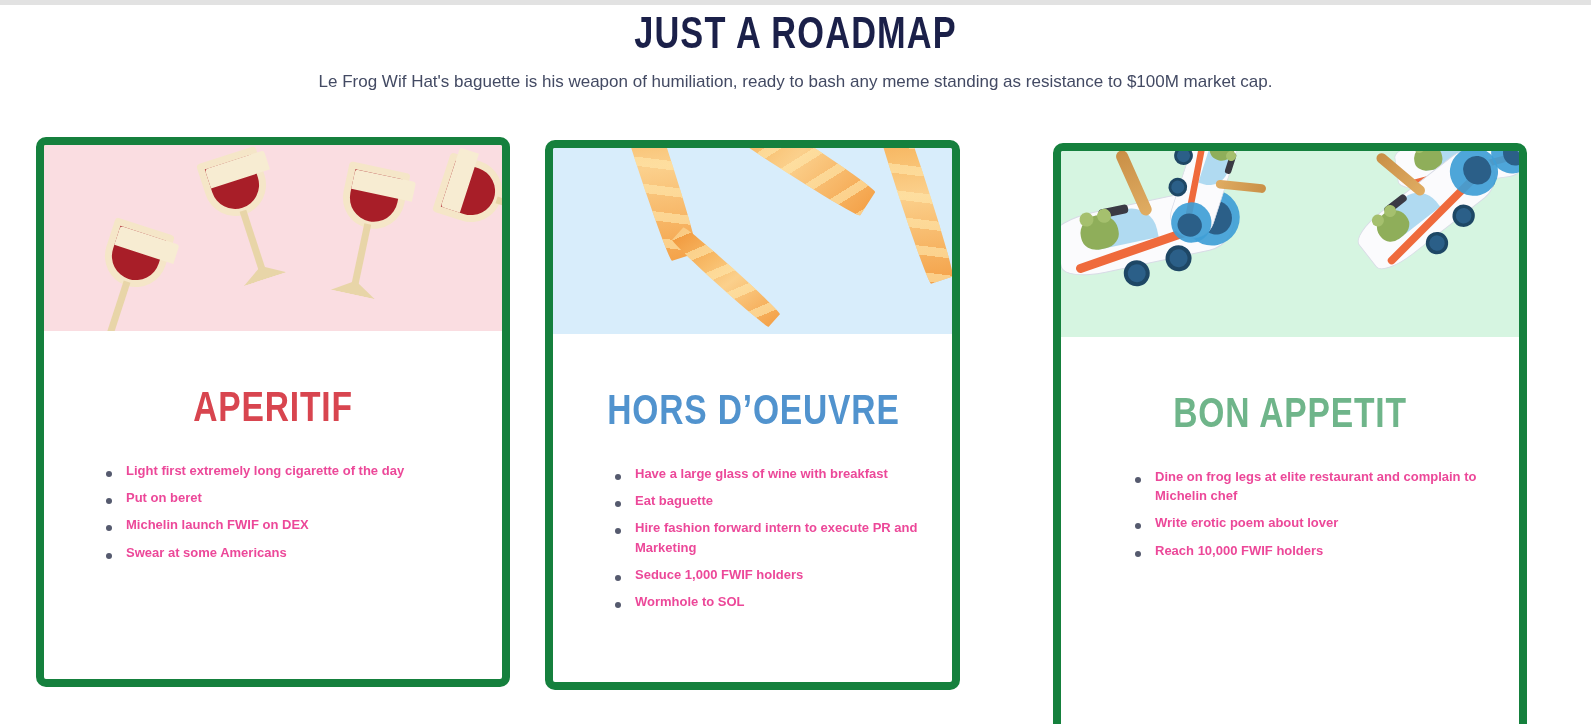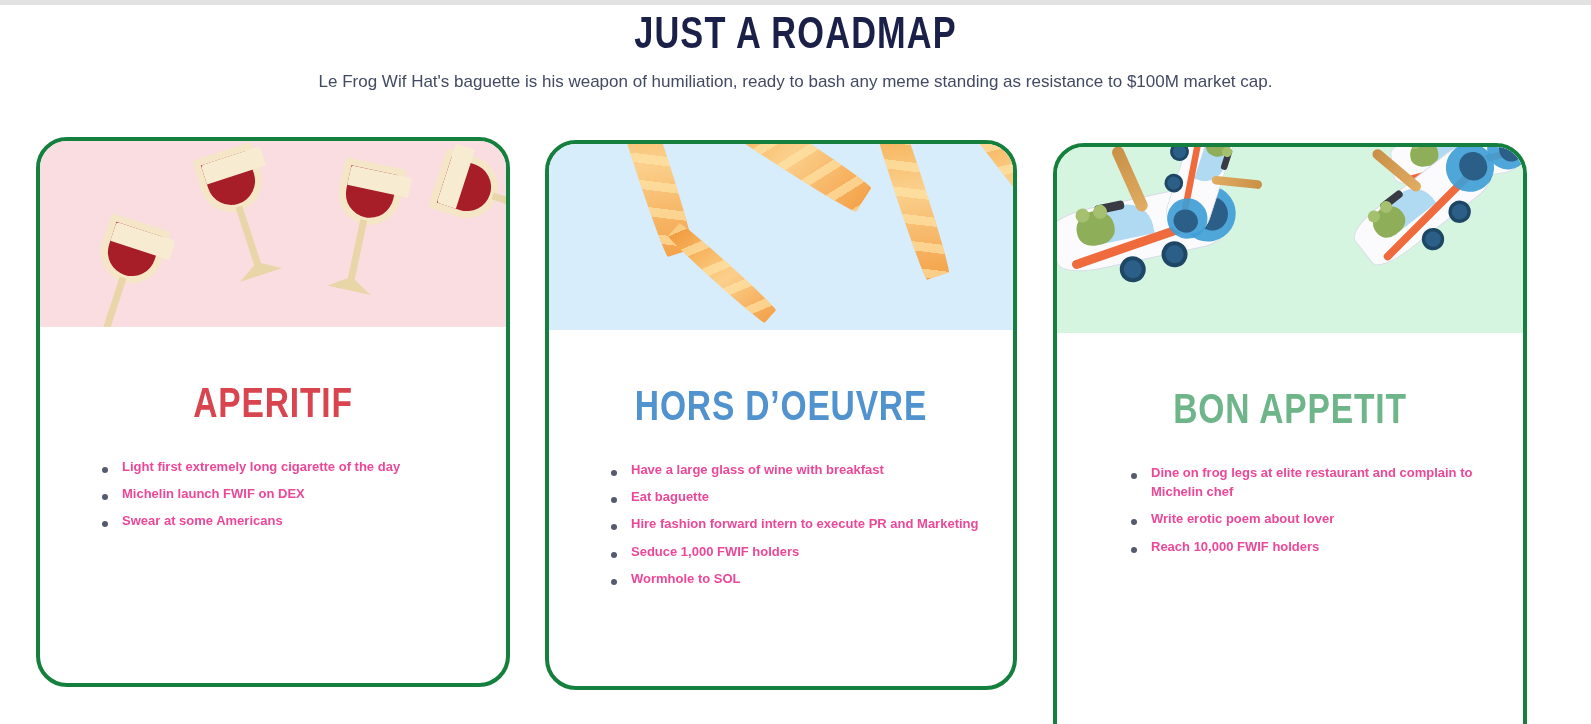--- a/index.html
+++ b/index.html
@@ -43,27 +43,27 @@
     width: 1591px;
     text-align: center;
     font-size: 17px;
     color: #434a63;
     white-space: nowrap;
   }
 
   .card {
     position: absolute;
     background: #ffffff;
-    border: 4px solid #15803d;
-    border-radius: 31px;
+    border: 8px solid #15803d;
+    border-radius: 10px;
     overflow: hidden;
   }
 
   #card-aperitif   { left: 36px;   top: 137px; width: 474px; height: 550px; }
-  #card-hors       { left: 545px;  top: 140px; width: 472px; height: 550px; }
+  #card-hors       { left: 545px;  top: 140px; width: 415px; height: 550px; }
   #card-bon        { left: 1053px; top: 143px; width: 474px; height: 664px; }
 
   .card-media {
     position: relative;
     width: 100%;
     height: 186px;
     overflow: hidden;
   }
   #card-aperitif .card-media { background: #fadde1; }
   #card-hors     .card-media { background: #d8edfb; }
@@ -281,20 +281,21 @@
       <div class="bowl">
           <div class="foam"></div>
         </div>
         <div class="stem"></div>
     </div>
   </div>
   <div class="card-body">
     <div class="card-heading">APERITIF</div>
     <ul class="card-list">
       <li>Light first extremely long cigarette of the day</li>
+      <li>Put on beret</li>
       <li>Michelin launch FWIF on DEX</li>
       <li>Swear at some Americans</li>
     </ul>
   </div>
 </div>
 
 <div class="card" id="card-hors">
   <div class="card-media">
     <div class="baguette" style="left:-6px; top:-8px; width:210px; height:34px; transform:rotate(72deg);"></div>
     <div class="baguette" style="left:140px;top:-14px;width:190px; height:36px; transform:rotate(33deg);"></div>

